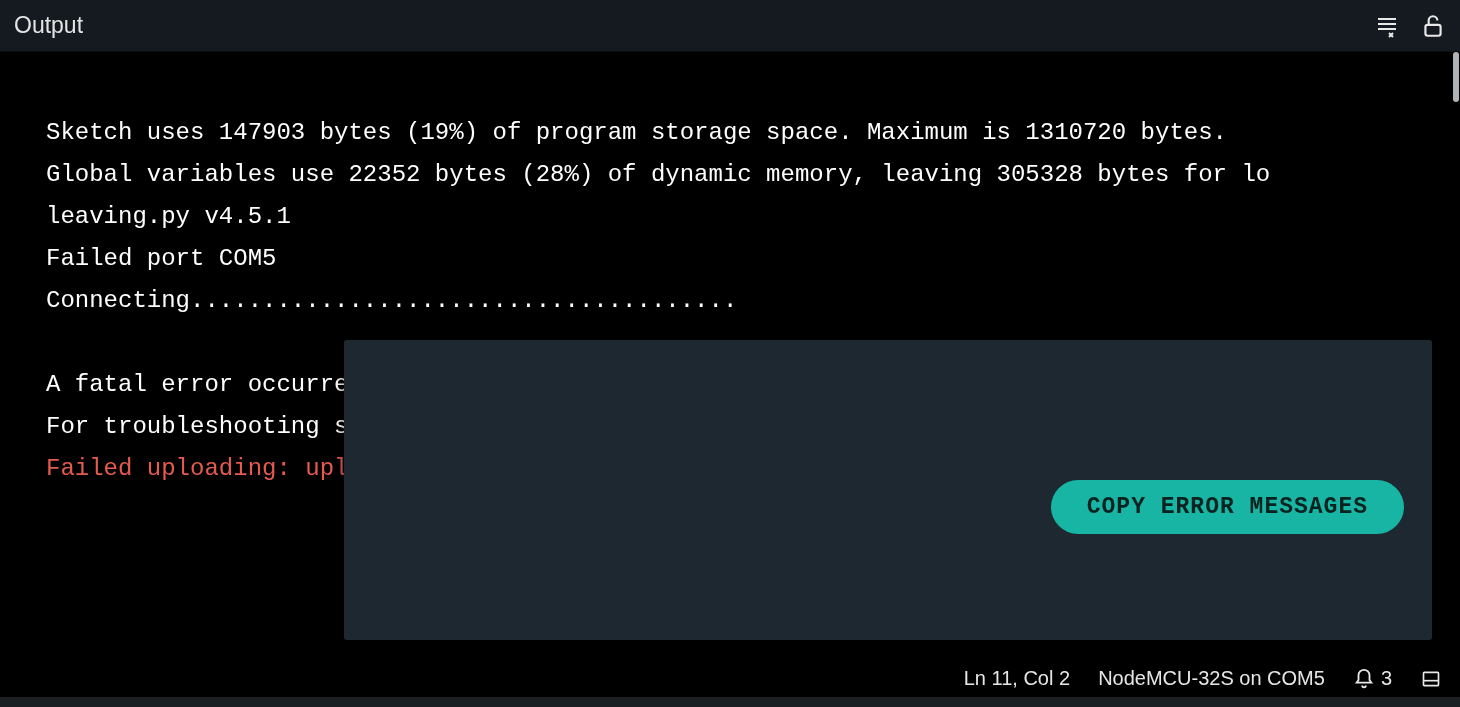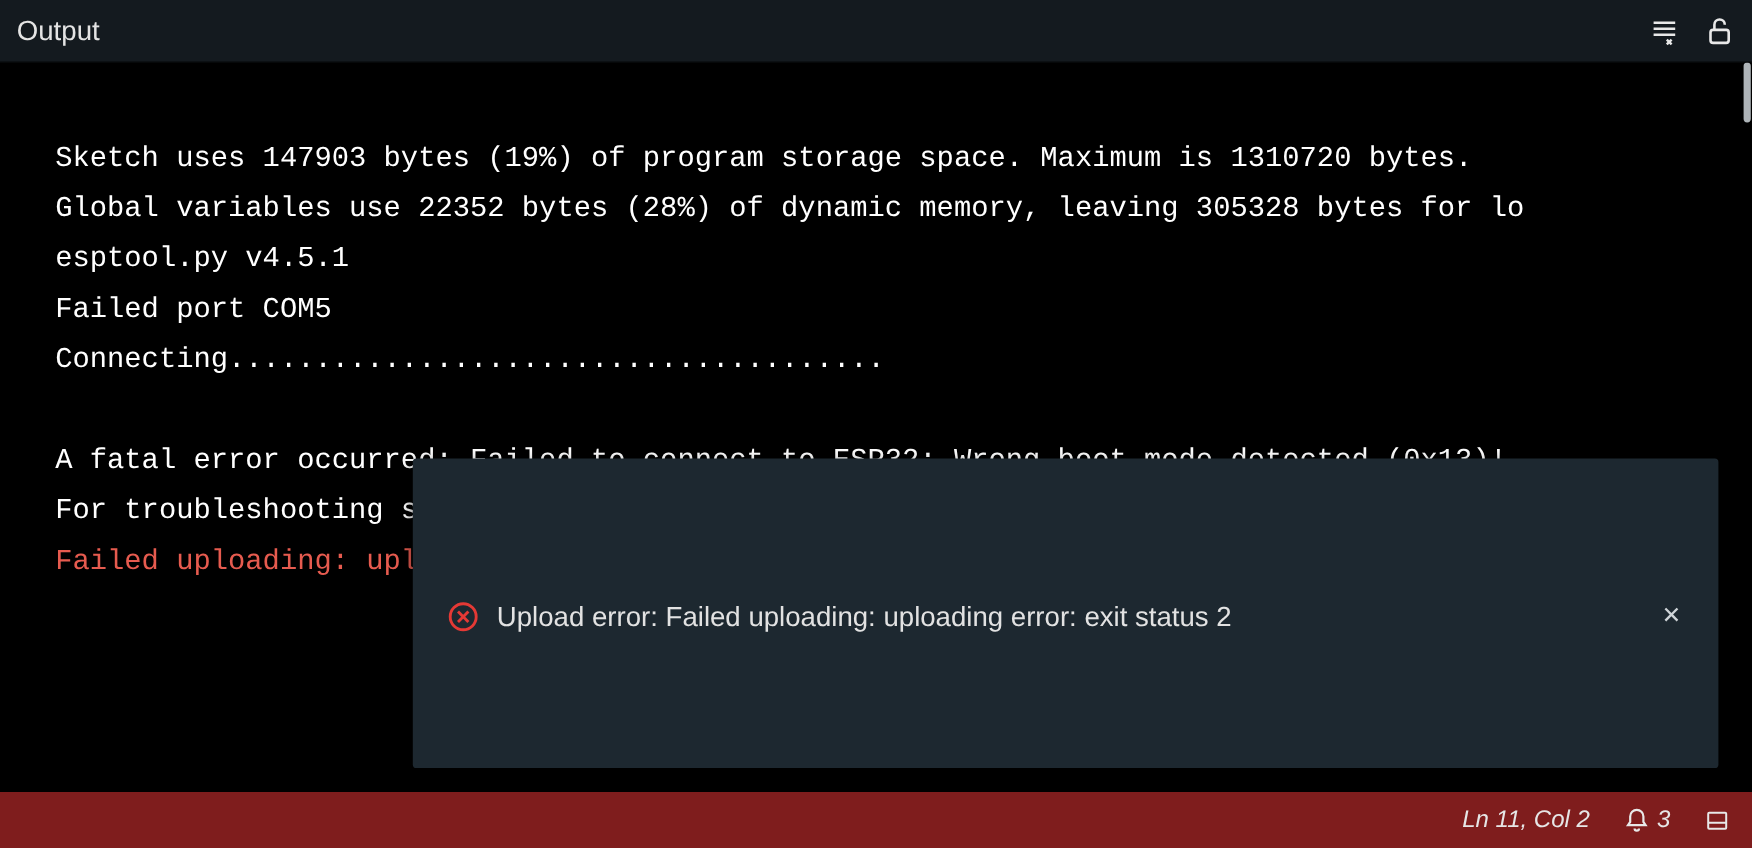--- a/index.html
+++ b/index.html
@@ -105,30 +105,29 @@
     font-size: 23px;
     letter-spacing: 1px;
     border:none;
     border-radius: 30px;
     padding: 14px 36px;
     cursor:pointer;
     font-family: inherit;
   }
 
   .status-bar {
-    height: 47px;
-    background: #7f1d1d;
+    height: 37px;
+    background: #000000;
     display:flex;
     align-items:center;
     justify-content:flex-end;
     gap: 28px;
     padding: 0 18px;
     font-size: 20px;
     color: #e6e6e6;
-    font-style: italic;
   }
   .status-item { display:flex; align-items:center; gap:6px;}
   .bell-icon svg { stroke:#e8e8e8; fill:none; stroke-width:2; }
   .window-icon svg { stroke:#e8e8e8; fill:none; stroke-width:2; }
 </style>
 </head>
 <body>
 
 <div class="panel-header">
   <div class="panel-title">Output</div>
@@ -147,46 +146,37 @@
         <rect x="5" y="11" width="14" height="10" rx="2"></rect>
         <path d="M8 11 V7 a4 4 0 0 1 8 0"></path>
       </svg>
     </div>
   </div>
 </div>
 
 <div class="output-console">
 <span>Sketch uses 147903 bytes (19%) of program storage space. Maximum is 1310720 bytes.</span>
 <span>Global variables use 22352 bytes (28%) of dynamic memory, leaving 305328 bytes for lo</span>
-<span>esptool.py v4.5.1</span>
+<span>leaving.py v4.5.1</span>
 <span>Failed port COM5</span>
 <span>Connecting......................................</span>
 <span></span>
 <span>A fatal error occurred: Failed to connect to ESP32: Wrong boot mode detected (0x13)!</span>
 <span><span>For troubleshooting steps visit: </span><a class="console-link">https://docs.espressif.com/projects/esptool/en/late</a></span>
 <span class="console-error">Failed uploading: uploading error: exit status 2</span>
 <div class="scrollbar-thumb"></div>
 
   <div class="toast">
-    <div class="toast-row1">
-      <div class="error-icon">
-        <svg viewBox="0 0 24 24" width="26" height="26">
-          <circle cx="12" cy="12" r="10"></circle>
-          <line x1="8" y1="8" x2="16" y2="16"></line>
-          <line x1="16" y1="8" x2="8" y2="16"></line>
-        </svg>
-      </div>
-      <div class="toast-text">Upload error: Failed uploading: uploading error: exit status 2</div>
-      <div class="toast-close">✕</div>
-    </div>
+    <button class="copy-btn">COPY ERROR MESSAGES</button>
   </div>
 </div>
 
 <div class="status-bar">
   <div class="status-item">Ln 11, Col 2</div>
+  <div class="status-item">NodeMCU-32S on COM5</div>
   <div class="status-item bell-icon">
     <svg viewBox="0 0 24 24" width="22" height="22">
       <path d="M6 8a6 6 0 0 1 12 0v5l2 3H4l2-3z"></path>
       <path d="M10 19a2 2 0 0 0 4 0"></path>
     </svg>
     <span>3</span>
   </div>
   <div class="status-item window-icon">
     <svg viewBox="0 0 24 24" width="22" height="20">
       <rect x="3" y="4" width="18" height="16" rx="1"></rect>

